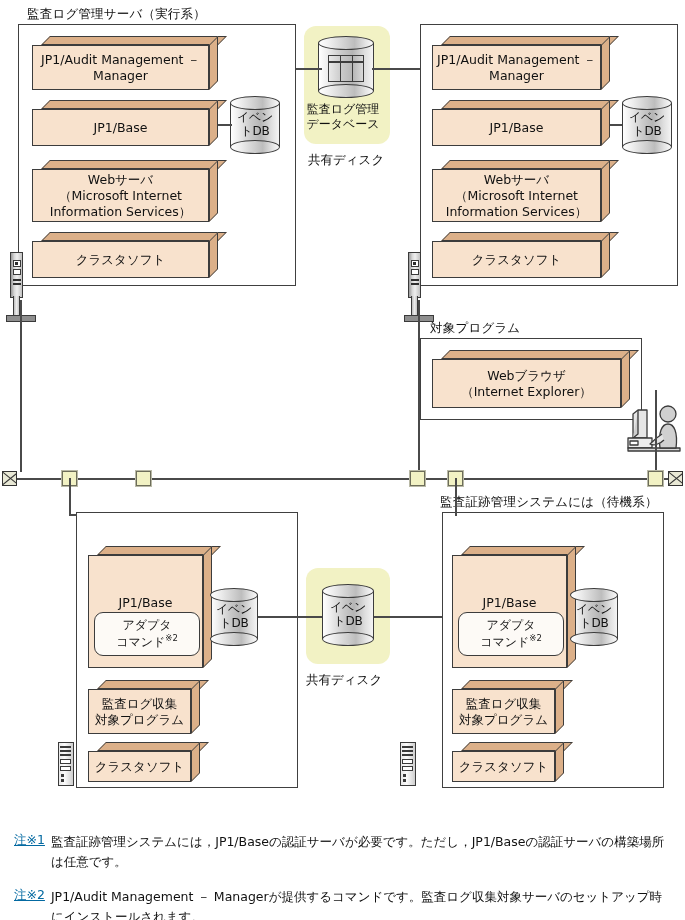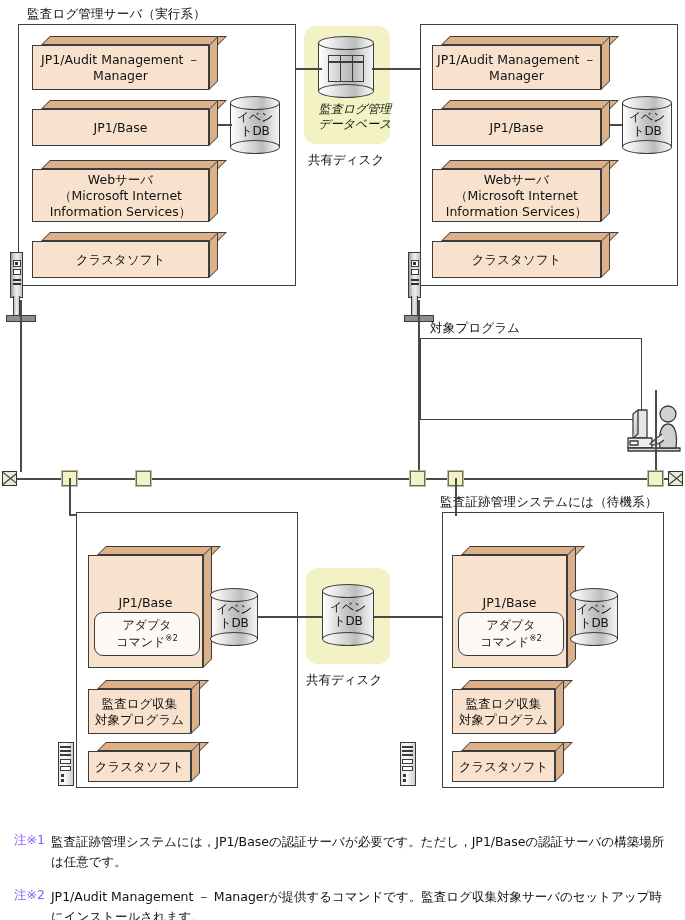--- a/index.html
+++ b/index.html
@@ -169,21 +169,21 @@
     border:1.4px solid #3a3a3a;box-sizing:border-box;
   }
   .rack .bar{position:absolute;left:2px;width:11px;height:2.4px;background:#3a3a3a;}
   .rack .dot{position:absolute;left:3px;width:3px;height:3px;background:#3a3a3a;}
   .rack .drv{position:absolute;left:2px;width:11px;height:5px;background:#fff;border:1.2px solid #3a3a3a;box-sizing:border-box;}
 
   
   .notes{position:absolute;left:14px;top:832px;width:660px;}
   .note{display:flex;margin-bottom:14px;}
   .note-mark{
-    flex:0 0 auto;font-size:12.5px;white-space:nowrap;padding-right:6px;color:#8b5cf6;
+    flex:0 0 auto;font-size:12.5px;white-space:nowrap;padding-right:6px;color:#0369a1;text-decoration:underline;
   }
   .note-text{font-size:12.5px;line-height:1.62;color:#111;}
 
   .sup{font-size:8.5px;vertical-align:super;letter-spacing:0;}
 </style>
 </head>
 <body>
 
 <div id="stage">
     <div class="group-frame" style="left: 18px; top: 24px; width: 278px; height: 262px;"></div>
@@ -239,21 +239,21 @@
     <div class="shared-panel" style="left: 304px; top: 26px; width: 86px; height: 118px;"></div>
     <div class="cyl" style="left: 318px; top: 36px; width: 56px; height: 62px;">
       <div class="cap bot"></div>
       <div class="body"></div>
       <div class="cap top"></div>
       <div class="grid" style="left: 9.52px; top: 18.6px; width: 36.96px; height: 27.28px;"></div>
       <div class="gline" style="left: 21.84px; top: 18.6px; width: 1.2px; height: 27.28px;"></div>
       <div class="gline" style="left: 34.16px; top: 18.6px; width: 1.2px; height: 27.28px;"></div>
       <div class="gline" style="left: 9.52px; top: 25.42px; width: 36.96px; height: 1.2px;"></div>
     </div>
-    <div class="shared-dbname" style="left: 316px; top: 102px; width: 78px; font-style: italic;">監査ログ管理<br>データベース</div>
+    <div class="shared-dbname" style="left: 304px; top: 102px; width: 78px;">監査ログ管理<br>データベース</div>
     <div class="shared-caption" style="left: 308px; top: 152px;">共有ディスク</div>
     <div class="wire h" style="left: 296px; top: 68px; width: 26px;"></div>
     <div class="wire h" style="left: 372px; top: 68px; width: 50px;"></div>
     <div class="group-frame" style="left: 420px; top: 24px; width: 258px; height: 262px;"></div>
     <div class="box3d" style="left: 432px; top: 36px; width: 178px; height: 54px;">
       <div class="shade-top" style="left: 9px; top: 0px; width: 169px; height: 9px; transform: skewX(-45deg); transform-origin: left bottom;"></div>
       <div class="shade-side" style="left: 169px; top: 9px; width: 9px; height: 45px; transform: skewY(-45deg); transform-origin: left top;"></div>
       <div class="face" style="left: 0px; top: 9px; width: 169px; height: 45px; font-size: 12.5px;">
         <div style="width: 100%;">JP1/Audit Management －<br>Manager</div>
       </div>
@@ -293,20 +293,27 @@
       </div>
       <div class="bayB"></div>
       <div class="slot" style="top: 27px;"></div>
       <div class="slot" style="top: 31px;"></div>
       <div class="neck"></div>
       <div class="base"></div>
     </div>
     <div class="wire v" style="left: 418px; top: 300px; height: 172px;"></div>
     <div class="group-frame" style="left: 420px; top: 338px; width: 222px; height: 82px;"></div>
     <div class="group-title" style="left: 430px; top: 320px;">対象プログラム</div>
+    <div class="box3d" style="left: 432px; top: 350px; width: 198px; height: 58px;">
+      <div class="shade-top" style="left: 9px; top: 0px; width: 189px; height: 9px; transform: skewX(-45deg); transform-origin: left bottom;"></div>
+      <div class="shade-side" style="left: 189px; top: 9px; width: 9px; height: 49px; transform: skewY(-45deg); transform-origin: left top;"></div>
+      <div class="face" style="left: 0px; top: 9px; width: 189px; height: 49px; font-size: 12.5px;">
+        <div style="width: 100%;">Webブラウザ<br>（Internet Explorer）</div>
+      </div>
+    </div>
     <svg width="56" height="62" viewBox="0 0 56 62" style="position: absolute; left: 626px; top: 398px;">
       <g stroke="#3a3a3a" stroke-width="1.3" stroke-linejoin="round">
         <path d="M7 16 L12 12 L21 12 L21 40 L7 40 Z" fill="#e6e6e6"></path>
         <path d="M12 12 L12 36 L7 40" fill="#cfcfcf"></path>
         <rect x="2" y="40" width="24" height="10" fill="#ededed"></rect>
         <rect x="4" y="43" width="8" height="4" fill="#fff"></rect>
         <path d="M2 50 L54 50 L54 53 L2 53 Z" fill="#d8d8d8"></path>
         <circle cx="42" cy="16" r="8" fill="#d0d0d0"></circle>
         <path d="M34 50 C32 34 36 26 42 26 C48 26 52 34 50 50 Z" fill="#d0d0d0"></path>
         <path d="M36 36 C30 40 26 44 24 46 C28 48 34 46 38 42" fill="#e3e3e3"></path>

